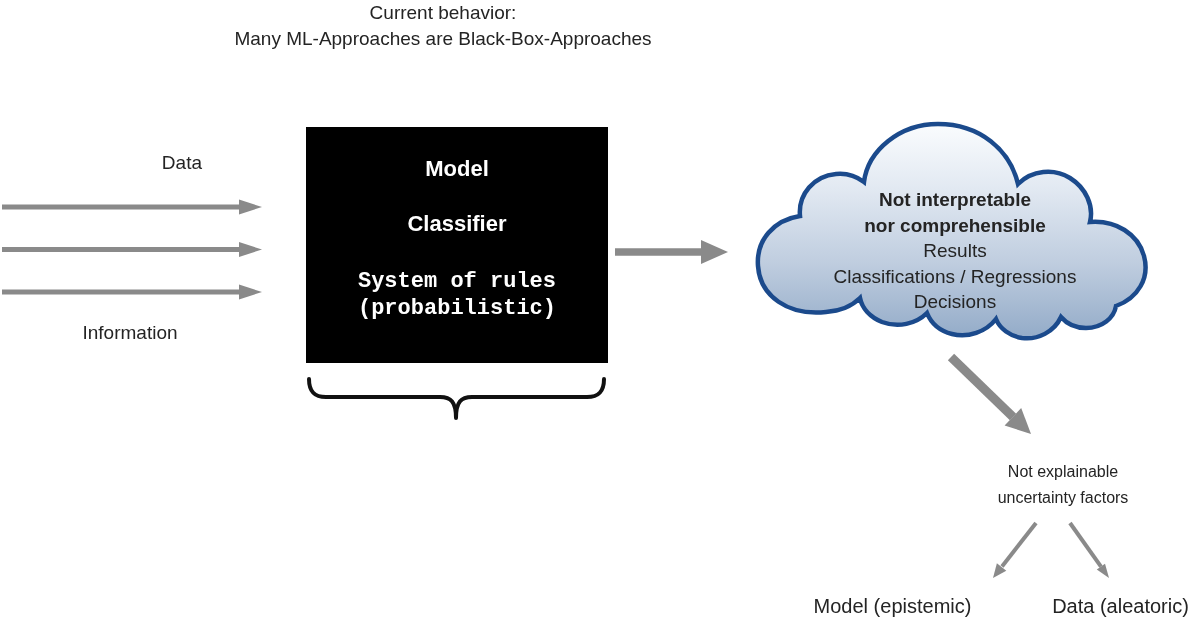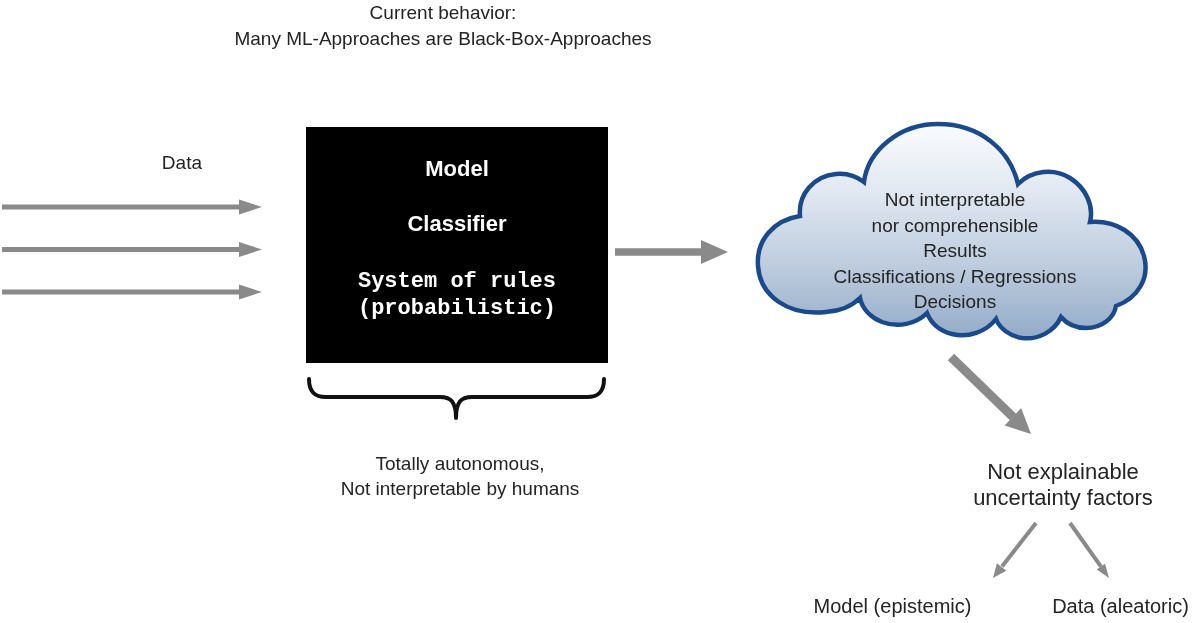--- a/index.html
+++ b/index.html
@@ -38,48 +38,47 @@
     font-weight:bold;font-size:22px;
   }
   .bb-line{position:absolute;left:0;width:100%;text-align:center;line-height:27px;}
   #bb-line1{top:28px;}
   #bb-line2{top:83px;}
   #bb-line3{top:141px;font-family:Liberation Mono, monospace;}
   #brace-svg{left:305px;top:376px;width:303px;height:50px;}
   #brace-note{left:310px;top:451px;width:300px;font-size:19px;line-height:25px;}
   #cloud-svg{left:738px;top:112px;width:420px;height:234px;}
   #cloud-text{left:790px;top:187px;width:330px;font-size:19px;line-height:25.5px;}
-  #cloud-text .bold{font-weight:normal;}
-  #uncertainty-label{left:943px;top:459px;width:240px;font-size:22px;line-height:26px;}
+  #cloud-text .bold{font-weight:bold;}
+  #uncertainty-label{left:943px;top:459px;width:240px;font-size:16px;line-height:26px;}
   #model-epistemic{left:790px;top:595px;width:205px;font-size:20px;}
   #data-aleatoric{left:1018px;top:595px;width:205px;font-size:20px;}
 </style>
 </head>
 <body>
 
 <div id="canvas">
 
   <div class="abs center preline" id="title">Current behavior:
 Many ML-Approaches are Black-Box-Approaches</div>
 
   <div class="abs center" id="data-label">Data</div>
+  <div class="abs center" id="information-label">Information</div>
 
   <div class="abs" id="black-box">
     <div class="bb-line" id="bb-line1">Model</div>
     <div class="bb-line" id="bb-line2">Classifier</div>
     <div class="bb-line preline" id="bb-line3">System of rules
 (probabilistic)</div>
   </div>
 
   <svg class="abs" id="brace-svg" viewBox="0 0 303 50">
     <path class="brace-path" stroke-width="4" d="M 4,3 C 4,15 9,21 21,21 L 135,21 C 146,21 151,26 151,42 C 151,26 156,21 167,21 L 282,21 C 294,21 299,15 299,3"></path>
   </svg>
 
-  <div class="abs center preline" id="brace-note">Totally autonomous,
-Not interpretable by humans</div>
 
   <svg class="abs" id="cloud-svg" viewBox="0 0 420 234">
     <defs>
       <linearGradient id="cloudGrad" x1="0" y1="0" x2="0" y2="1">
         <stop offset="0%" style="stop-color:var(--cloud-fill-top,#fafcfe)"></stop>
         <stop offset="30%" style="stop-color:var(--cloud-fill-upper,#e2e9f2)"></stop>
         <stop offset="65%" style="stop-color:var(--cloud-fill-lower,#bfcddf)"></stop>
         <stop offset="100%" style="stop-color:var(--cloud-fill-bottom,#93abc8)"></stop>
       </linearGradient>
     </defs>

